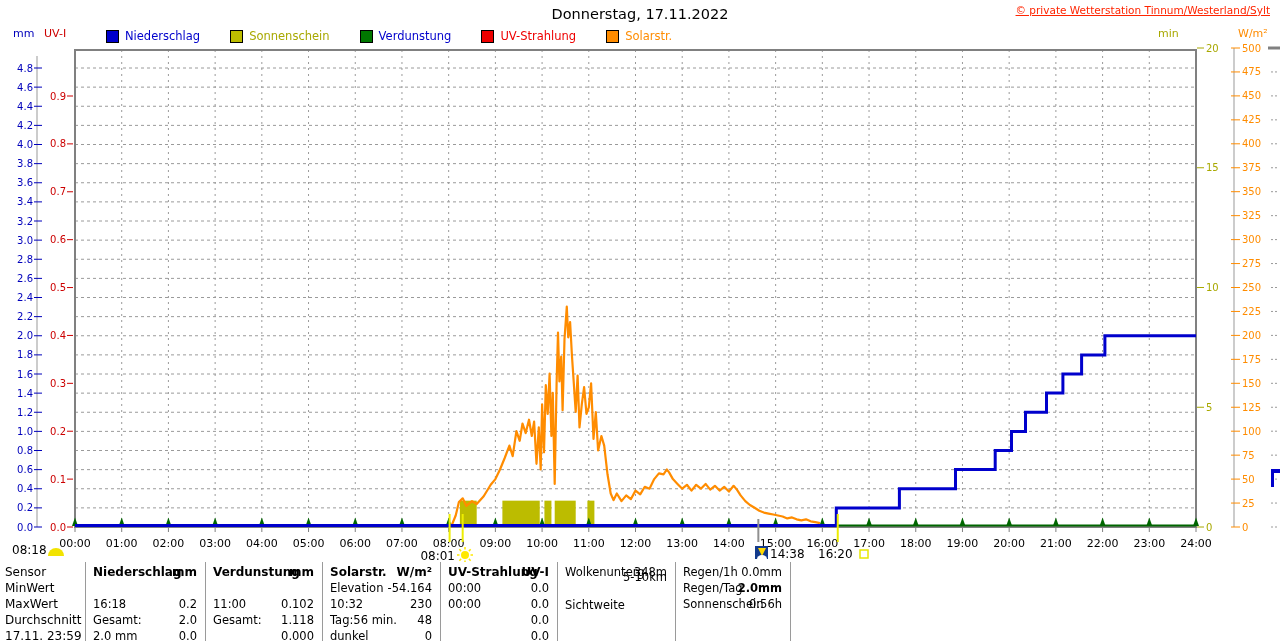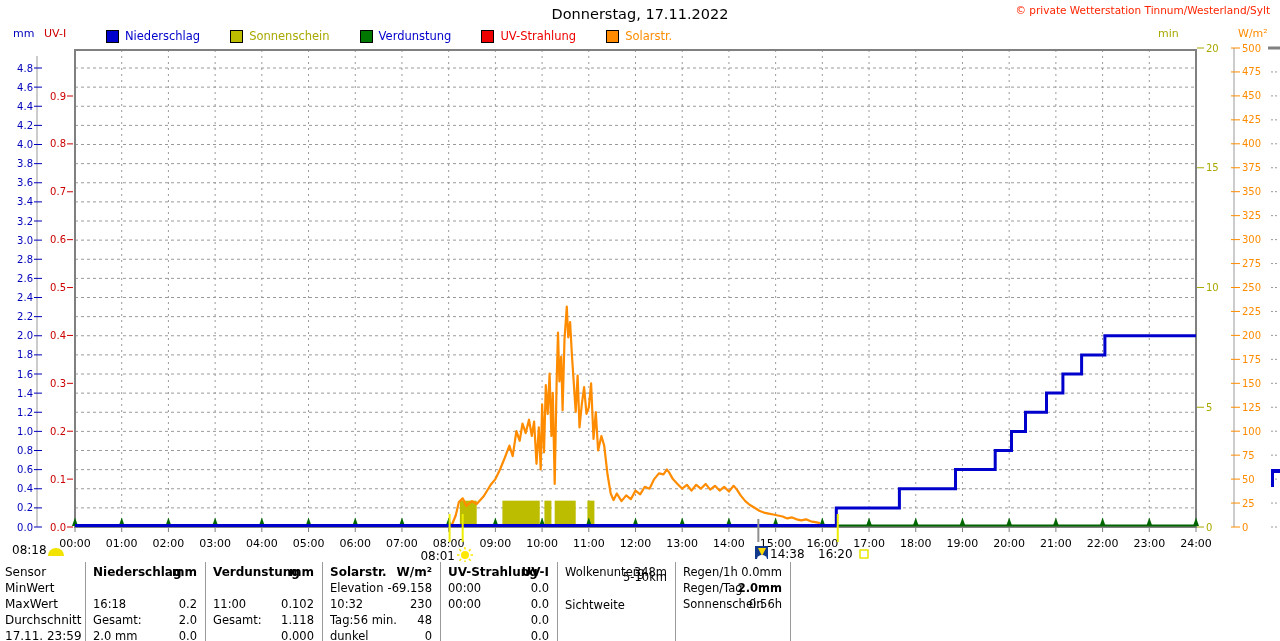--- a/index.html
+++ b/index.html
@@ -1,20 +1,20 @@
 <!DOCTYPE html>
 <html><head>
 <meta charset="utf-8">
 <style>
   html,body{margin:0;padding:0;background:#fff;}
   #screen{position:relative;width:1280px;height:641px;background:#ffffff;overflow:hidden;
           font-family:"DejaVu Sans",sans-serif;-webkit-font-smoothing:none;}
   .abs{position:absolute;}
   #title{top:6px;left:0;width:100%;text-align:center;font-size:14.5px;color:#000;}
-  #copyright{top:4px;right:10px;font-size:10.5px;color:#ff2400;}
+  #copyright{top:4px;right:10px;font-size:10.5px;color:#ff2400;text-decoration:underline;}
   .unit-label{top:27px;font-size:11px;}
   #unit-mm{left:13px;color:#0000bb;}
   #unit-uvi{left:44px;color:#cc0000;}
   #unit-min{left:1158px;color:#a8a800;}
   #unit-wm2{left:1238px;color:#ff8c00;}
   #legend{top:29px;left:106px;display:flex;gap:30px;font-size:11.5px;}
   .legend-item{display:flex;align-items:center;gap:6px;}
   .legend-swatch{width:11px;height:11px;border:1px solid #000;display:inline-block;}
   #chart-svg{top:0;left:0;}
   #info-table{top:562px;left:0;width:1280px;height:79px;font-size:11.5px;color:#000;}
@@ -386,21 +386,21 @@
       <div class="tcell-l tbold" style="left: 213px; top: 3px;">Verdunstung</div>
       <div class="tcell-v tbold" style="left: 205px; width: 109px; top: 3px;">mm</div>
       <div class="tcell-l" style="left: 213px; top: 35px;">11:00</div>
       <div class="tcell-v" style="left: 205px; width: 109px; top: 35px;">0.102</div>
       <div class="tcell-l" style="left: 213px; top: 51px;">Gesamt:</div>
       <div class="tcell-v" style="left: 205px; width: 109px; top: 51px;">1.118</div>
       <div class="tcell-v" style="left: 205px; width: 109px; top: 67px;">0.000</div>
       <div class="tcell-l tbold" style="left: 330px; top: 3px;">Solarstr.</div>
       <div class="tcell-v tbold" style="left: 322px; width: 110px; top: 3px;">W/m²</div>
       <div class="tcell-l" style="left: 330px; top: 19px;">Elevation</div>
-      <div class="tcell-v" style="left: 322px; width: 110px; top: 19px;">-69.158</div>
+      <div class="tcell-v" style="left: 322px; width: 110px; top: 19px;">-54.164</div>
       <div class="tcell-l" style="left: 330px; top: 35px;">10:32</div>
       <div class="tcell-v" style="left: 322px; width: 110px; top: 35px;">230</div>
       <div class="tcell-l" style="left: 330px; top: 51px;">Tag:56 min.</div>
       <div class="tcell-v" style="left: 322px; width: 110px; top: 51px;">48</div>
       <div class="tcell-l" style="left: 330px; top: 67px;">dunkel</div>
       <div class="tcell-v" style="left: 322px; width: 110px; top: 67px;">0</div>
       <div class="tcell-l tbold" style="left: 448px; top: 3px;">UV-Strahlung</div>
       <div class="tcell-v tbold" style="left: 440px; width: 109px; top: 3px;">UV-I</div>
       <div class="tcell-l" style="left: 448px; top: 19px;">00:00</div>
       <div class="tcell-v" style="left: 440px; width: 109px; top: 19px;">0.0</div>

